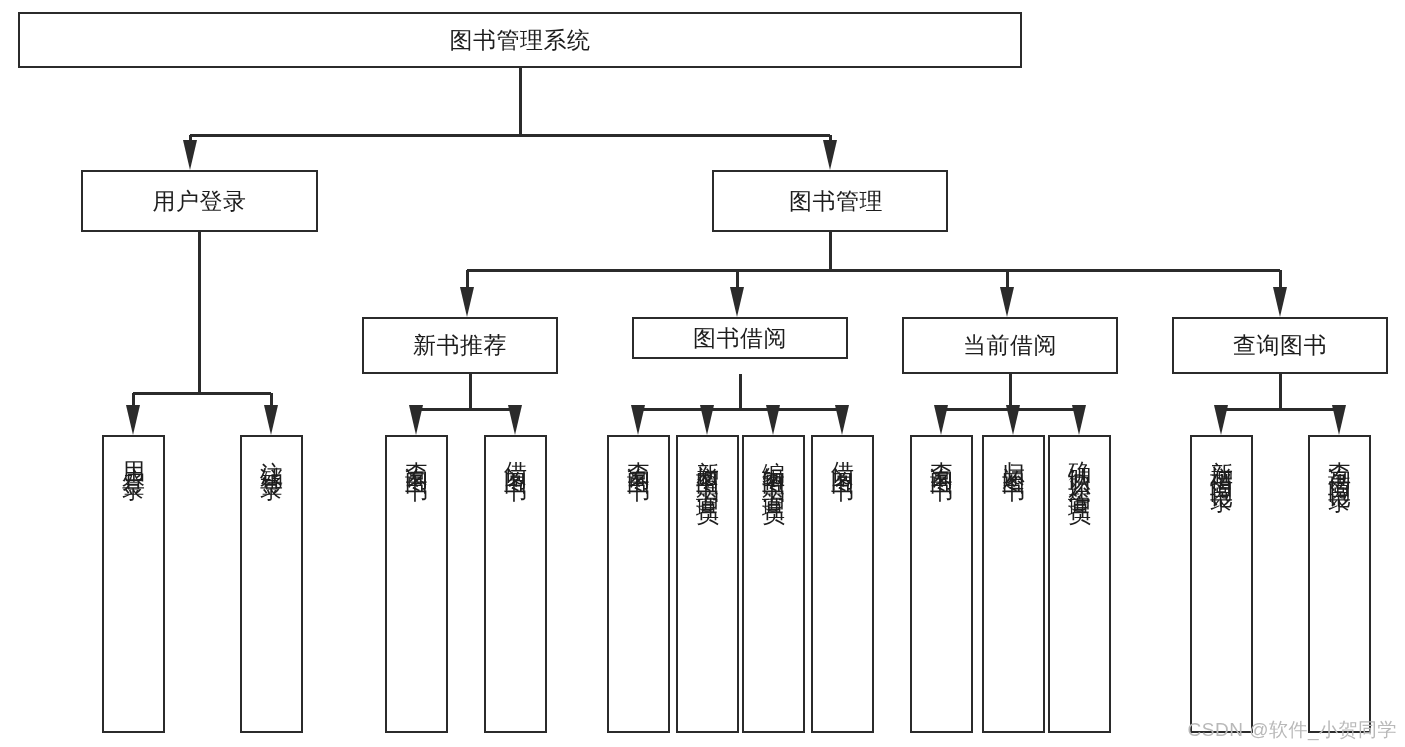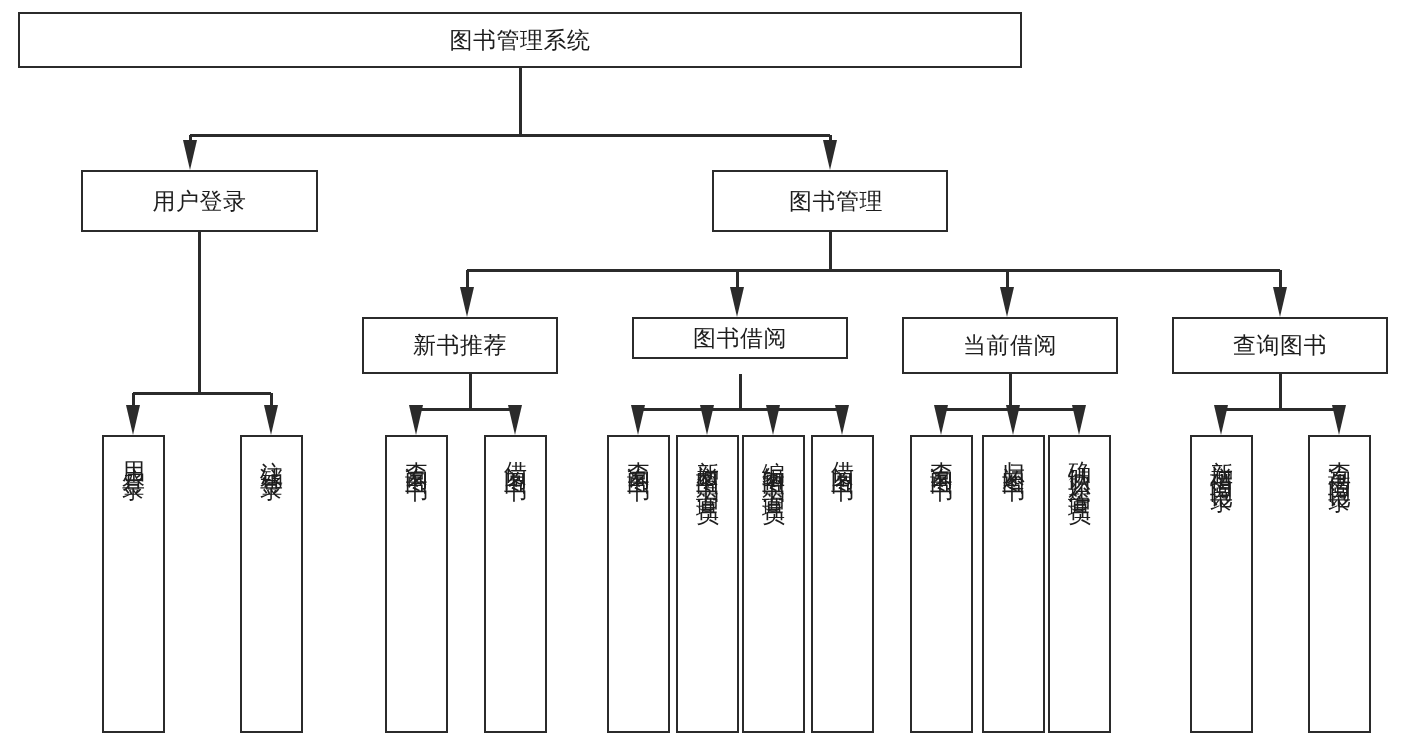--- a/index.html
+++ b/index.html
@@ -178,13 +178,14 @@
       <div class="node-box vert" style="left: 1048px; top: 435px; width: 63px; height: 298px; border-color: rgb(43, 43, 43); background: rgb(255, 255, 255);">
         <span class="node-label" style="color: rgb(29, 29, 29);">确认归还（管理员）</span>
       </div>
       <div class="node-box vert" style="left: 1190px; top: 435px; width: 63px; height: 298px; border-color: rgb(43, 43, 43); background: rgb(255, 255, 255);">
         <span class="node-label" style="color: rgb(29, 29, 29);">新增借阅记录</span>
       </div>
       <div class="node-box vert" style="left: 1308px; top: 435px; width: 63px; height: 298px; border-color: rgb(43, 43, 43); background: rgb(255, 255, 255);">
         <span class="node-label" style="color: rgb(29, 29, 29);">查询借阅记录</span>
       </div>
     </div>
+  <div id="watermark">CSDN @软件_小贺同学</div>
 </div>
 
 </body></html>

